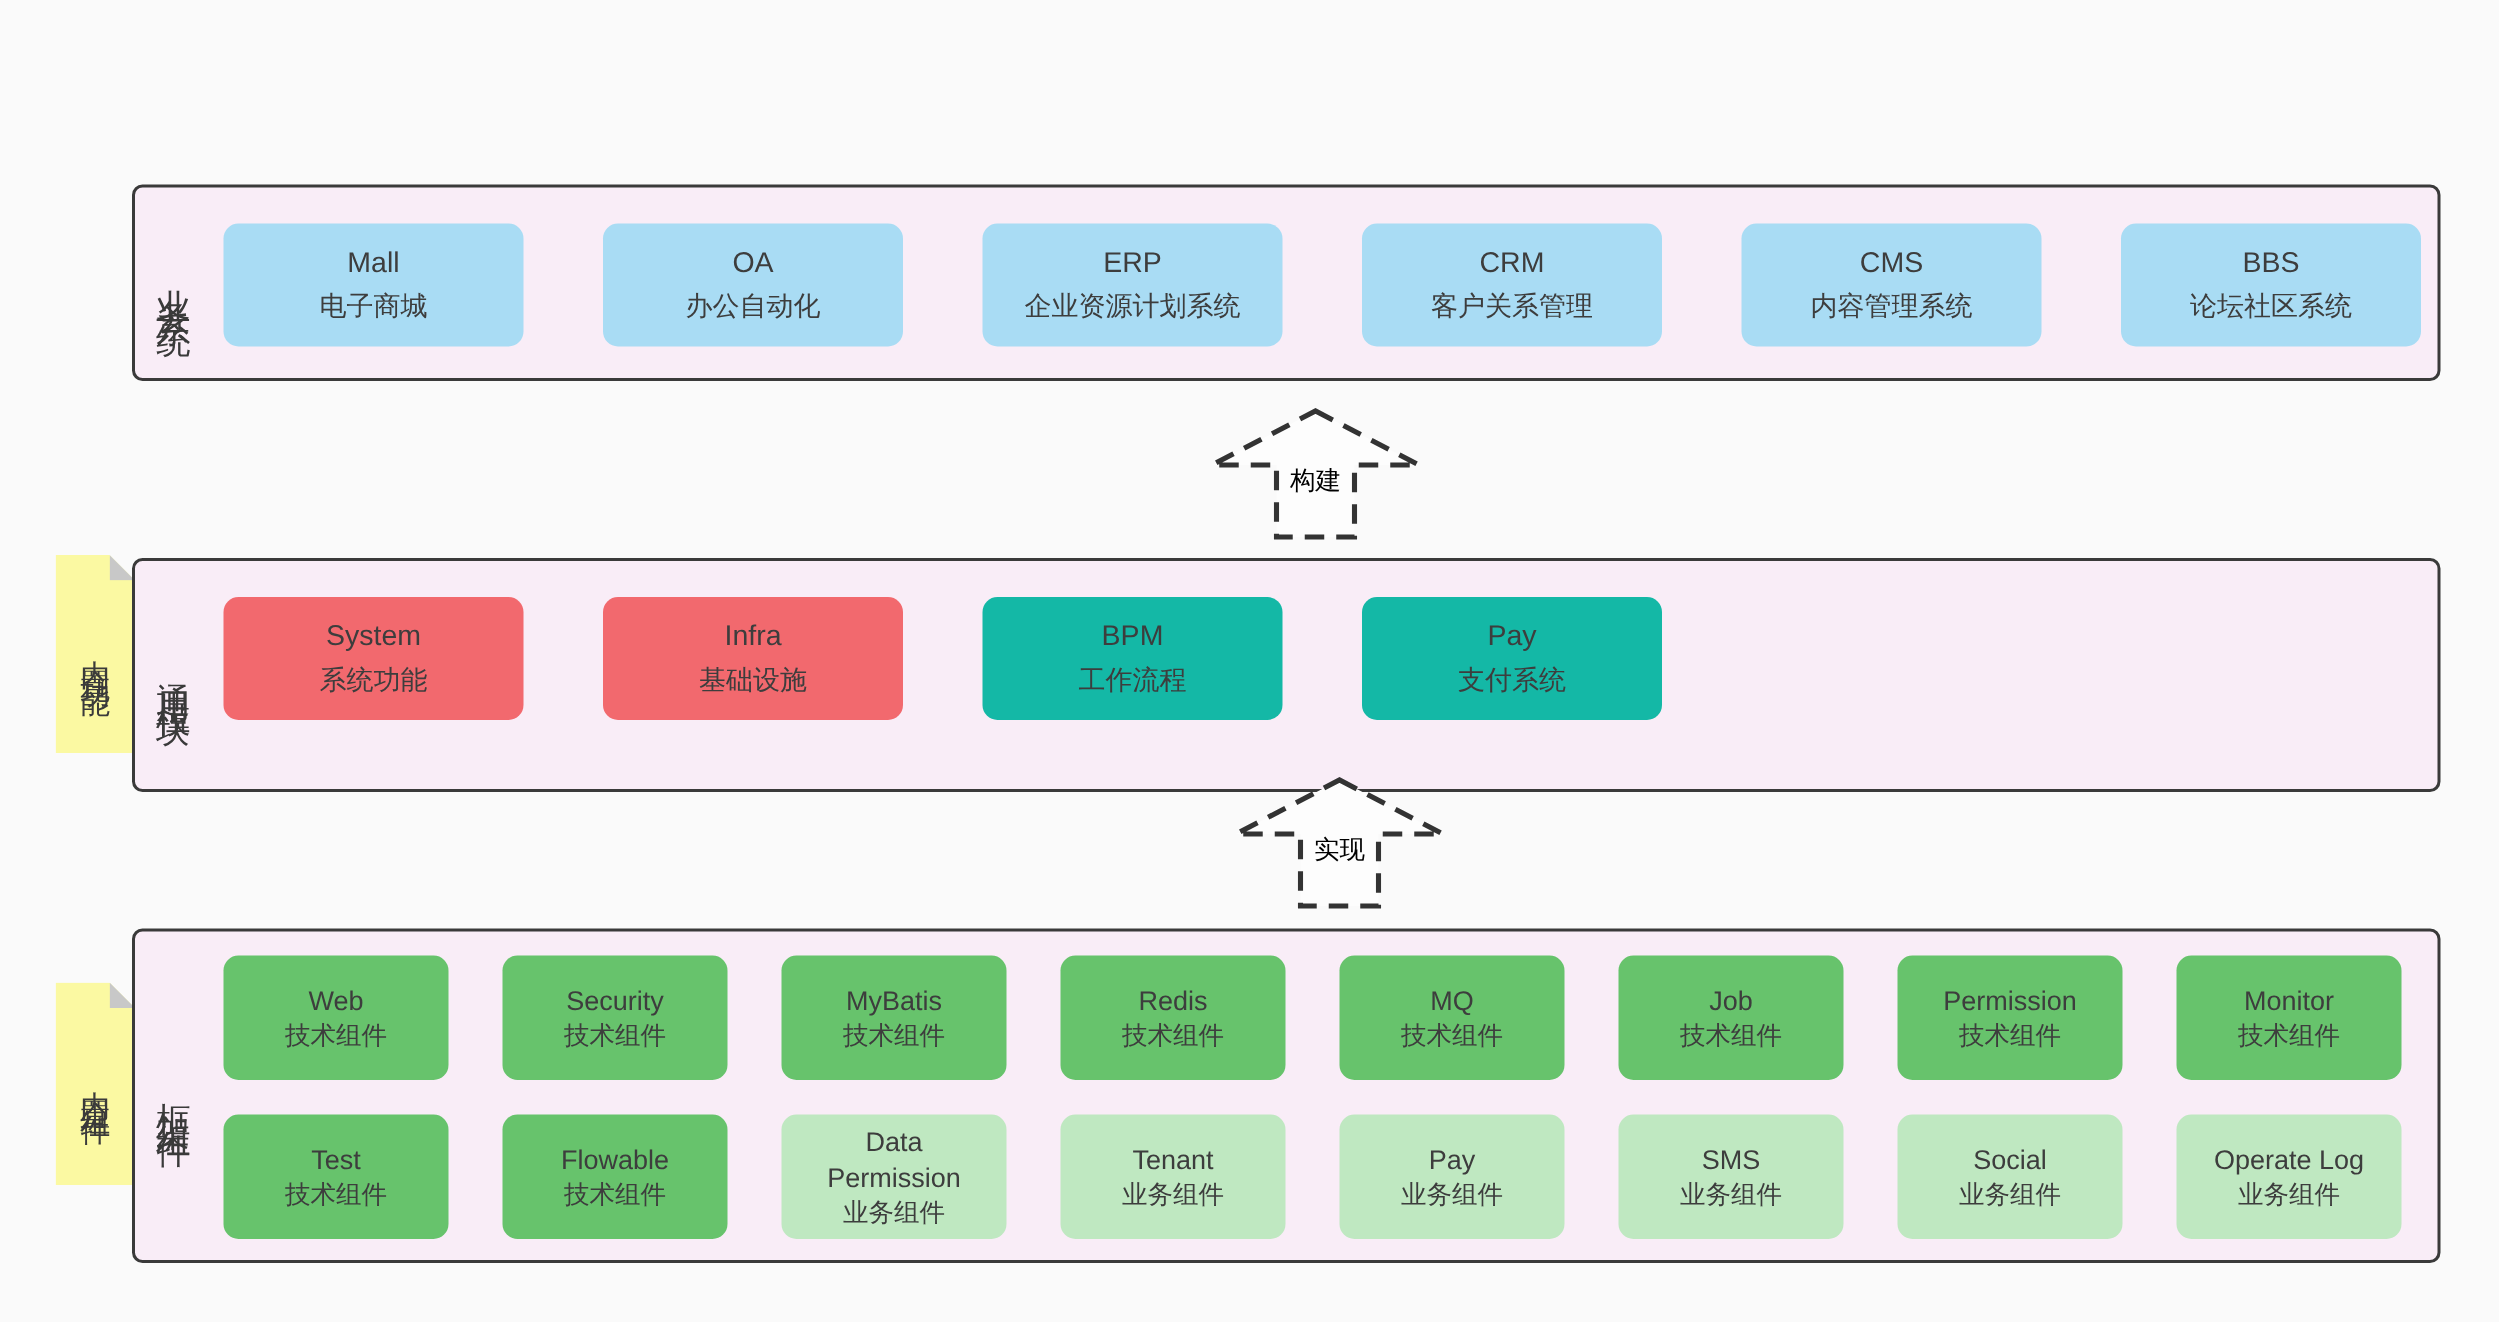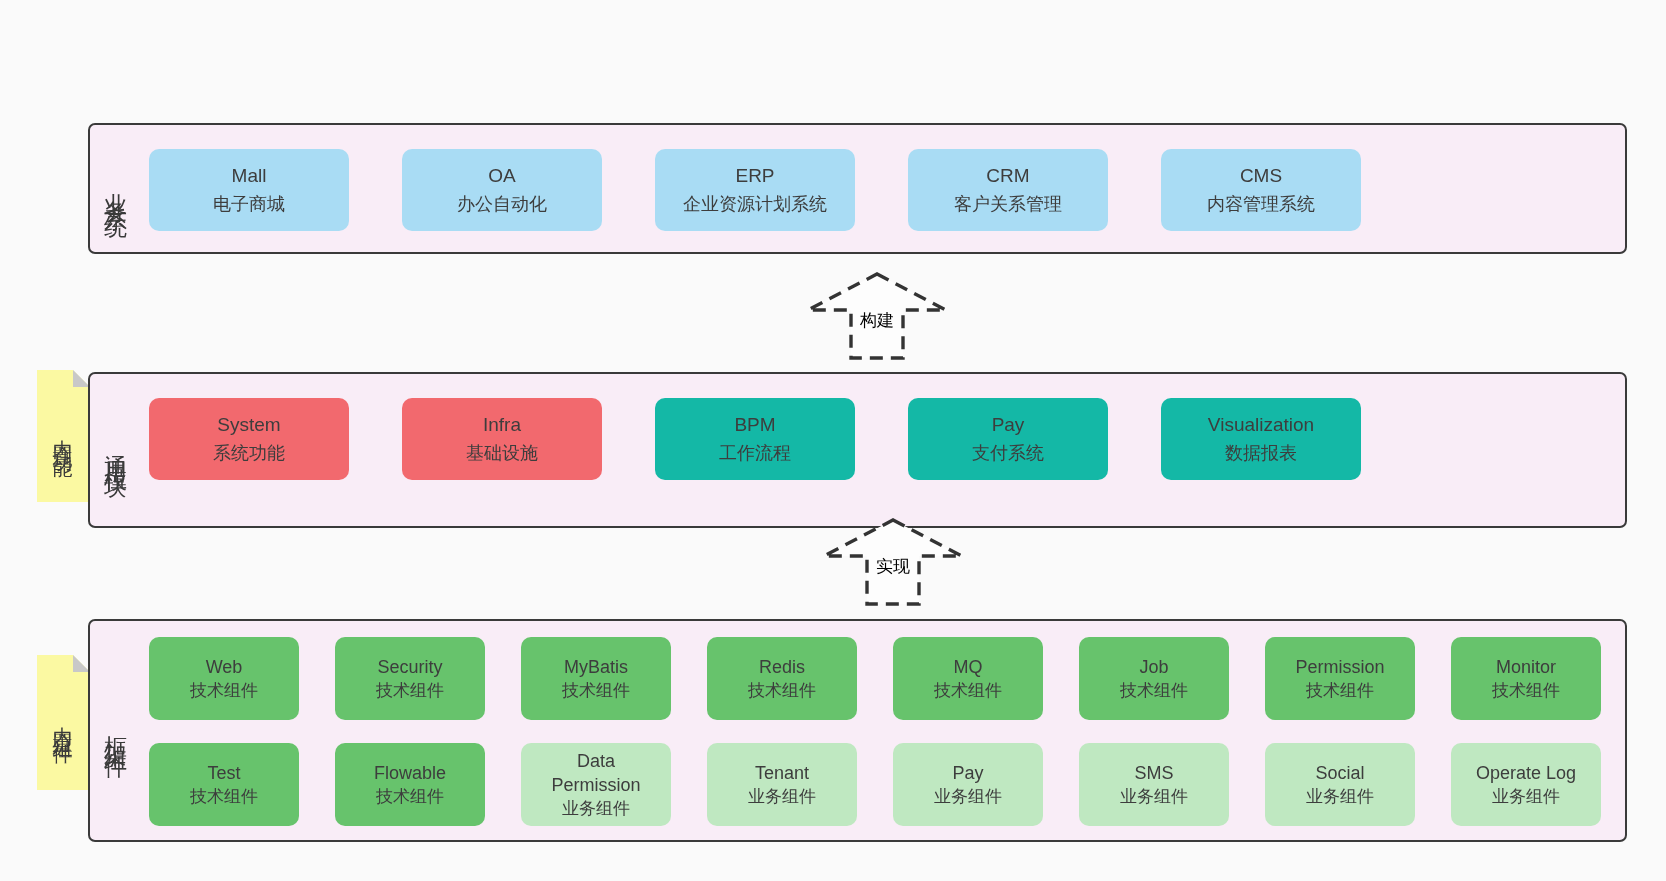--- a/index.html
+++ b/index.html
@@ -156,20 +156,24 @@
         <span class="zh">企业资源计划系统</span>
       </div>
       <div class="box box-big c-blue">
         <span class="en">CRM</span>
         <span class="zh">客户关系管理</span>
       </div>
       <div class="box box-big c-blue">
         <span class="en">CMS</span>
         <span class="zh">内容管理系统</span>
       </div>
+      <div class="box box-big c-blue">
+        <span class="en">BBS</span>
+        <span class="zh">论坛社区系统</span>
+      </div>
     </div>
   </section>
 
   <div class="arrow arrow-1">
     <svg viewBox="0 0 144 90">
       <polygon points="72,3 141,39 98,39 98,87 46,87 46,39 3,39" fill="#fdfdfd" stroke="#333333" stroke-width="3.4" stroke-dasharray="13 8" stroke-linejoin="miter"></polygon>
     </svg>
     <span class="arrow-label">构建</span>
   </div>
 
@@ -185,24 +189,20 @@
         <span class="zh">基础设施</span>
       </div>
       <div class="box box-big c-pink">
         <span class="en">BPM</span>
         <span class="zh">工作流程</span>
       </div>
       <div class="box box-big c-pink">
         <span class="en">Pay</span>
         <span class="zh">支付系统</span>
       </div>
-      <div class="box box-big c-pink">
-        <span class="en">Visualization</span>
-        <span class="zh">数据报表</span>
-      </div>
     </div>
   </section>
 
   <div class="arrow arrow-2">
     <svg viewBox="0 0 144 90">
       <polygon points="72,3 141,39 98,39 98,87 46,87 46,39 3,39" fill="#fdfdfd" stroke="#333333" stroke-width="3.4" stroke-dasharray="13 8" stroke-linejoin="miter"></polygon>
     </svg>
     <span class="arrow-label">实现</span>
   </div>
 

